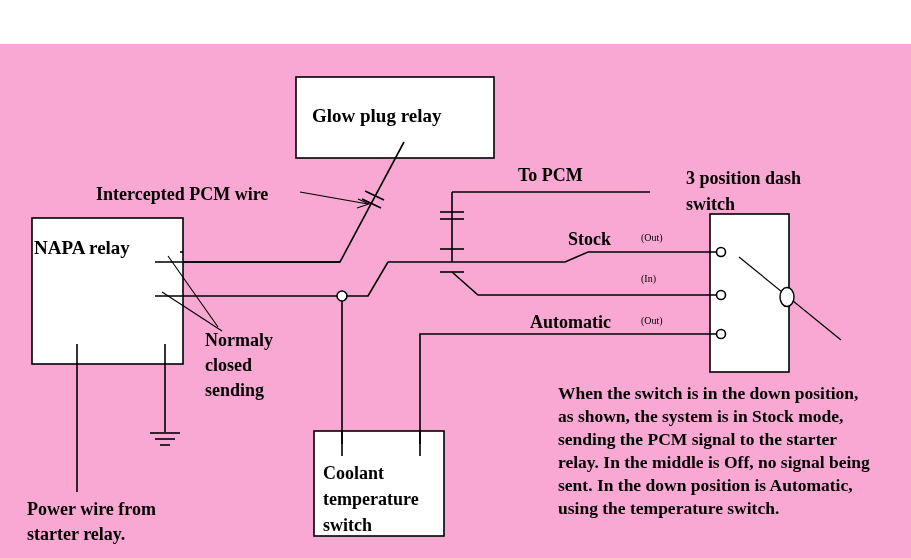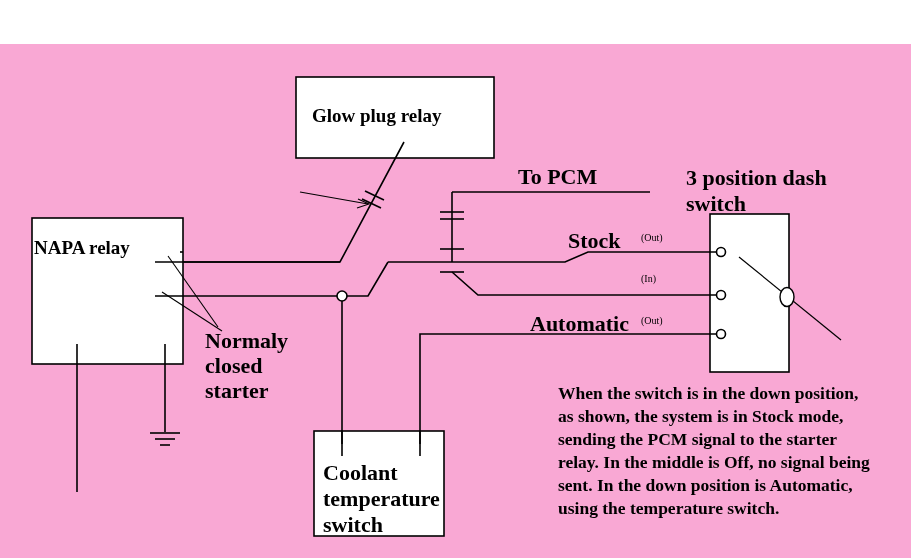--- a/index.html
+++ b/index.html
@@ -29,21 +29,21 @@
     position: absolute;
     font-family: "Liberation Serif", "DejaVu Serif", serif;
     color: #000000;
     white-space: pre;
     line-height: 1.0;
   }
   .bold {
     font-weight: bold;
   }
   .t19 { font-size: 19px; }
-  .t18 { font-size: 22px; }
+  .t18 { font-size: 18px; }
   .t15 { font-size: 10px; }
   .para {
     position: absolute;
     font-family: "Liberation Serif", "DejaVu Serif", serif;
     font-weight: bold;
     font-size: 17.5px;
     line-height: 23px;
     color: #000000;
     white-space: pre-line;
   }
@@ -121,40 +121,43 @@
       <line x1="342" y1="387" x2="342" y2="412"></line>
       <line x1="420" y1="387" x2="420" y2="412"></line>
 
     </g>
   </svg>
 
   <div class="lbl bold t19" style="left:312px; top:62px;">Glow plug relay</div>
 
   <div class="lbl bold t19" style="left:34px; top:194px;">NAPA relay</div>
 
+  <div class="lbl bold t18" style="left:96px; top:141px;">Intercepted PCM wire</div>
 
   <div class="lbl bold t18" style="left:518px; top:122px;">To PCM</div>
 
   <div class="lbl bold t18" style="left:686px; top:121px; line-height:26px;">3 position dash
 switch</div>
 
   <div class="lbl bold t18" style="left:568px; top:186px;">Stock</div>
 
   <div class="lbl t15" style="left:641px; top:189px;">(Out)</div>
 
   <div class="lbl t15" style="left:641px; top:230px;">(In)</div>
 
   <div class="lbl bold t18" style="left:530px; top:269px;">Automatic</div>
 
   <div class="lbl t15" style="left:641px; top:272px;">(Out)</div>
 
   <div class="lbl bold t18" style="left:205px; top:284px; line-height:25px;">Normaly
 closed
-starter</div>
+sending</div>
 
   <div class="lbl bold t18" style="left:323px; top:416px; line-height:26px;">Coolant
 temperature
 switch</div>
 
+  <div class="lbl bold t18" style="left:27px; top:453px; line-height:25px;">Power wire from
+starter relay.</div>
 
   <div class="para" style="left:558px; top:338px; width:318px;">When the switch is in the down position, as shown, the system is in Stock mode, sending the PCM signal to the starter relay.  In the middle is Off, no signal being sent.  In the down position is Automatic, using the temperature switch.</div>
 
 </div>
 
 </body></html>

